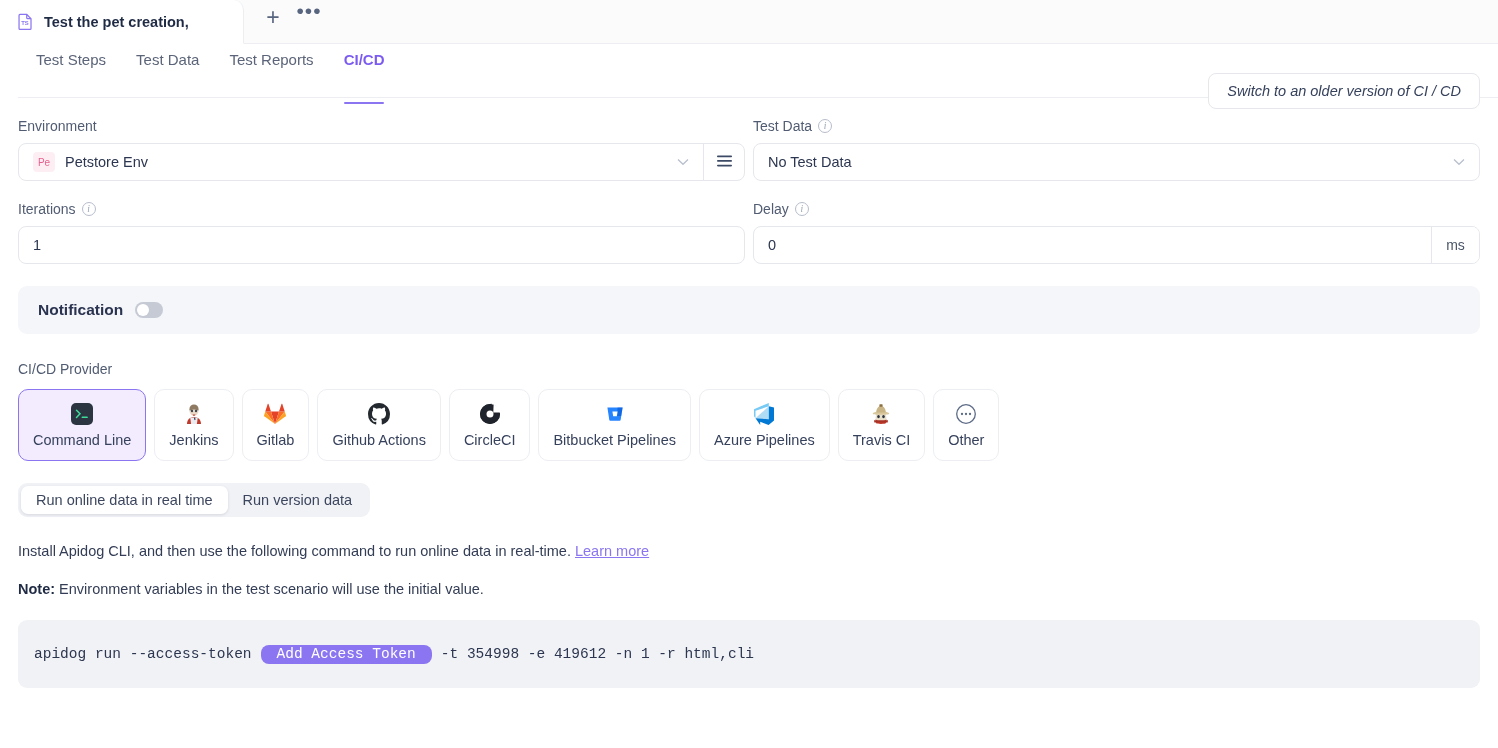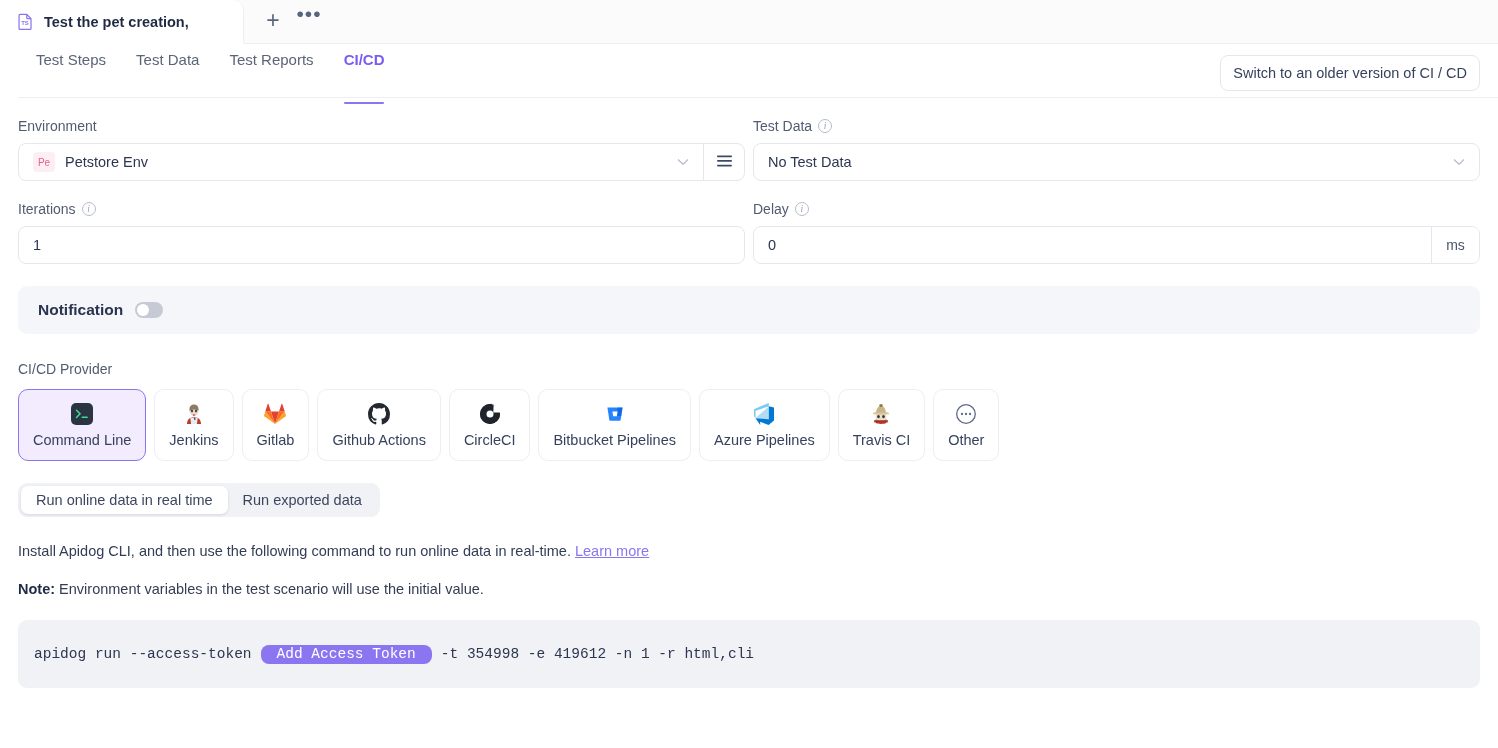--- a/index.html
+++ b/index.html
@@ -8,21 +8,21 @@
     background: #ffffff;
     font-family: "Liberation Sans", sans-serif;
     color: #303f5c;
     overflow: hidden;
   }
 
   
   .tabbar {
     height: 44px;
     display: flex;
-    align-items: flex-end;
+    align-items: center;
     background: #fbfbfc;
     position: relative;
   }
   .tabbar::after {
     content: "";
     position: absolute; left: 0; right: 0; bottom: 0;
     height: 1px; background: #eceef2;
   }
   .doc-tab {
     height: 44px;
@@ -69,26 +69,27 @@
     top: 7px;
     white-space: nowrap;
   }
   .subtab.active { color: #7c5cf0; font-weight: 600; }
   .subtab.active::after {
     content: ""; position: absolute;
     left: 0; right: 0; bottom: 0; height: 2.5px;
     background: #8b75f0; border-radius: 2px;
   }
   .switch-version-btn {
-    position: absolute; right: 18px; top: 11px;
-    height: 36px; padding: 0 12px;
+    position: absolute; right: 18px; top: 29px;
+    height: 36px; padding: 0 18px;
     display: flex; align-items: center;
     border: 1px solid #e5e7ec; border-radius: 8px;
     background: #fff; font-size: 14.5px; color: #36415c;
     white-space: nowrap;
+    font-style: italic;
   }
 
   
   .content { padding: 0 18px; }
   .row2 { display: flex; gap: 8px; }
   .col { flex: 1 1 0; min-width: 0; }
   .field-label {
     font-size: 14px; color: #515c72;
     display: flex; align-items: center; gap: 6px;
     margin: 20px 0 9px 0;
@@ -452,21 +453,21 @@
           <circle cx="15" cy="11" r="1.15" fill="#5d6b87"></circle>
         </svg>
       </span>
       <span class="provider-label">Other</span>
     </div>
   </div>
 
   
   <div class="segmented">
     <div class="segment active">Run online data in real time</div>
-    <div class="segment">Run exported data</div>
+    <div class="segment">Run version data</div>
   </div>
 
   
   <div class="desc">
     <span>Install Apidog CLI, and then use the following command to run online data in real-time.</span>
     <a class="link" href="#">Learn more</a>
   </div>
 
   <div class="note">
     <b>Note:</b><span> Environment variables in the test scenario will use the initial value.</span>

